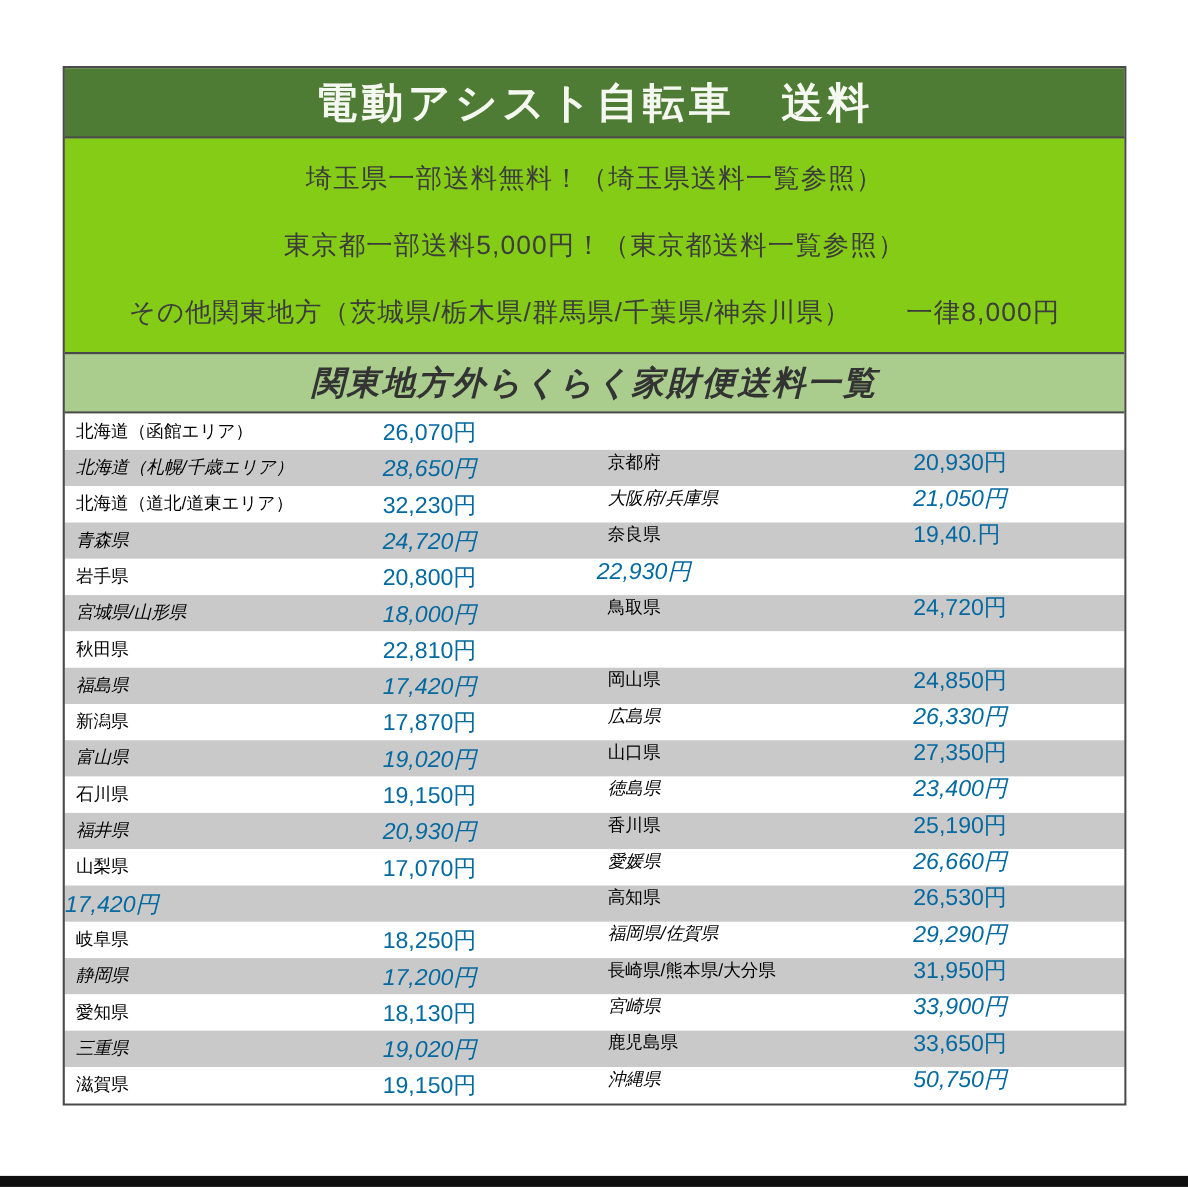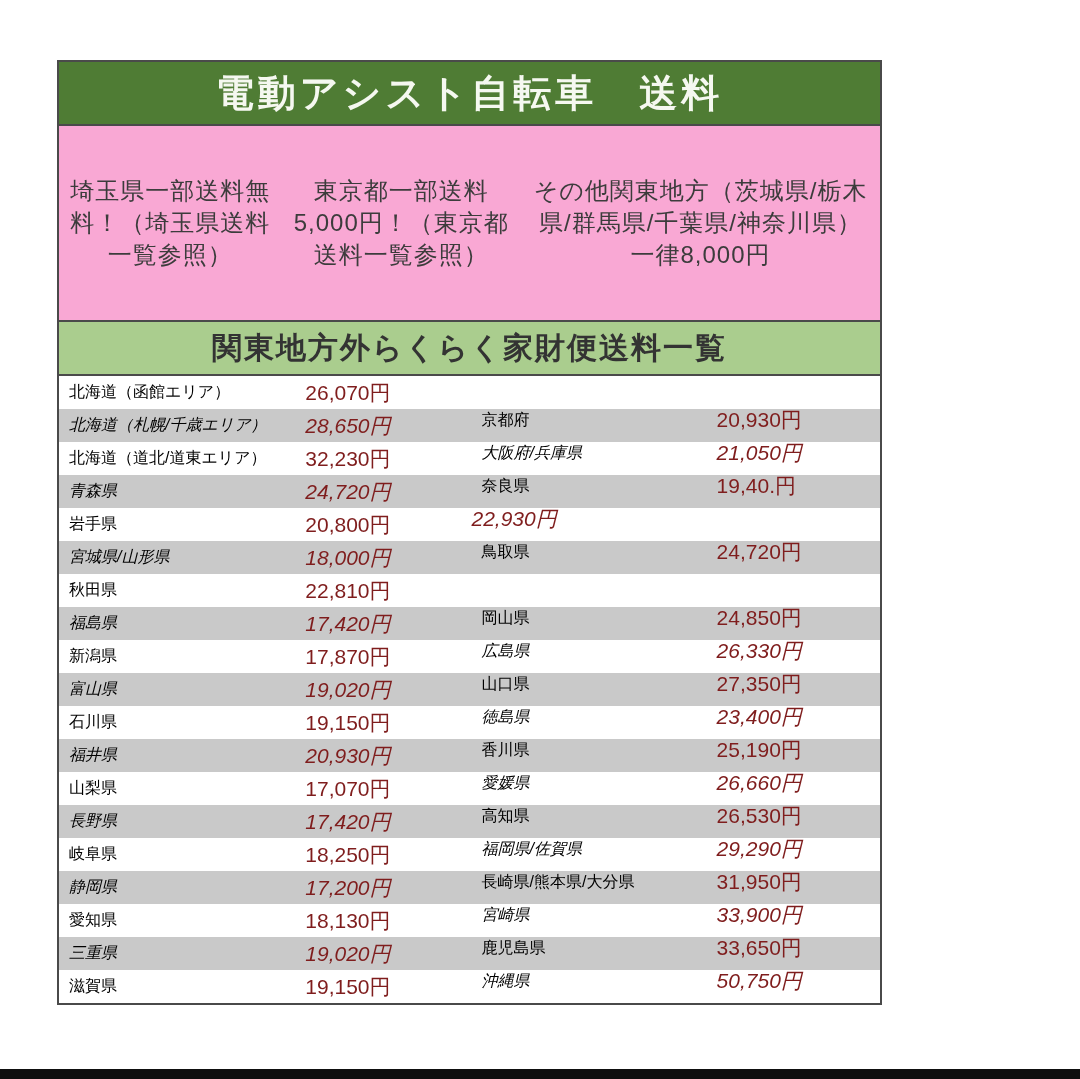--- a/index.html
+++ b/index.html
@@ -6,53 +6,53 @@
   html, body {
     width: 1080px; height: 1079px;
     background: #ffffff;
     font-family: "Liberation Sans", sans-serif;
     overflow: hidden;
     position: relative;
   }
   .content-box {
     position: absolute;
     left: 57px; top: 60px;
-    width: 825px;
+    width: 967px;
     border: 2px solid var(--border-dark, #4a4a4a);
     background: #ffffff;
   }
   .main-header {
     height: 64px;
     background: var(--header-green, #4f7c34);
     border-bottom: 2px solid var(--border-dark, #4a4a4a);
     display: flex; align-items: center; justify-content: center;
     color: #f5f8f0;
     font-size: 38px; font-weight: bold; letter-spacing: 4px;
   }
   .info-section {
     height: 194px;
-    background: #f9a8d4;
-    display: flex; flex-direction: row; justify-content: space-around;
+    background: #84cc16;
+    display: flex; flex-direction: column; justify-content: space-around;
     align-items: center;
     padding: 6px 0;
   }
   .info-line {
     font-size: 24px;
     color: #3c3c3c;
     letter-spacing: 1px;
     text-align: center;
   }
   .sub-header {
     height: 56px;
     background: var(--subheader-green, #aacd8e);
     border-top: 2px solid var(--border-dark, #4a4a4a);
     border-bottom: 2px solid var(--border-dark, #4a4a4a);
     display: flex; align-items: center; justify-content: center;
     color: #333333;
-    font-size: 30px; font-weight: bold; letter-spacing: 2px;
+    font-size: 30px; font-weight: bold; letter-spacing: 2px; font-style: italic;
   }
   .fee-table { width: 100%; }
   .row {
     display: flex;
     height: 33px;
     background: #ffffff;
   }
   .row.shaded { background: var(--row-shaded, #c9c9c9); font-style: italic; }
   .half {
     width: 50%;
@@ -64,21 +64,21 @@
     width: 60%;
     padding-left: 10px;
     font-size: 16px;
     color: #000000;
     white-space: nowrap;
     overflow: hidden;
   }
   .pprice {
     width: 40%;
     font-size: 21px;
-    color: #7f1d1d;
+    color: #0369a1;
     white-space: nowrap;
   }
   .bottom-bar {
     position: absolute;
     left: 0; bottom: 0;
     width: 1080px; height: 10px;
     background: var(--bottom-bar, #0f0f0f);
   }
 </style>
 </head>
@@ -220,21 +220,20 @@
           <span class="pname">山梨県</span>
           <span class="pprice">17,070円</span>
         </div>
         <div class="half right">
           <span class="pname">高知県</span>
           <span class="pprice">26,530円</span>
         </div>
       </div>
       <div class="row shaded">
         <div class="half left">
-          <span class="pname">長野県</span>
           <span class="pprice">17,420円</span>
         </div>
         <div class="half right">
           <span class="pname">福岡県/佐賀県</span>
           <span class="pprice">29,290円</span>
         </div>
       </div>
       <div class="row">
         <div class="half left">
           <span class="pname">岐阜県</span>

